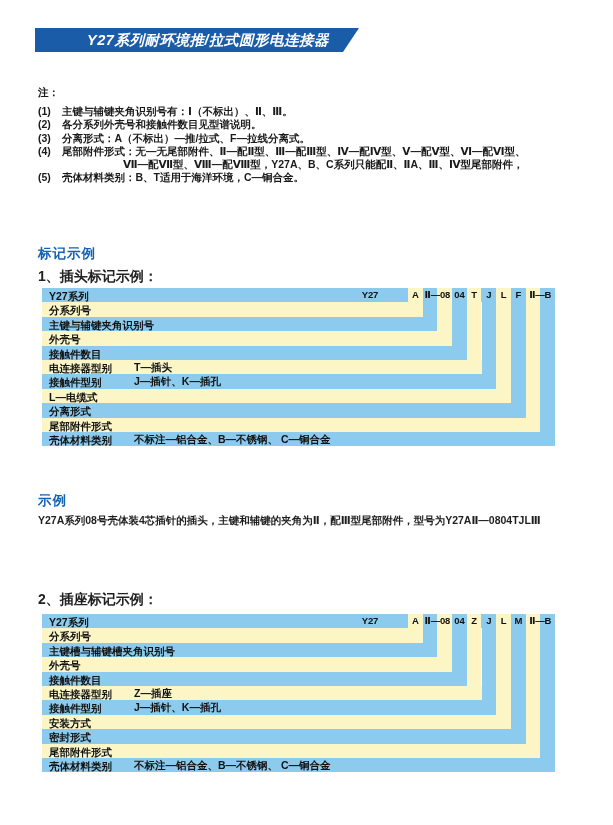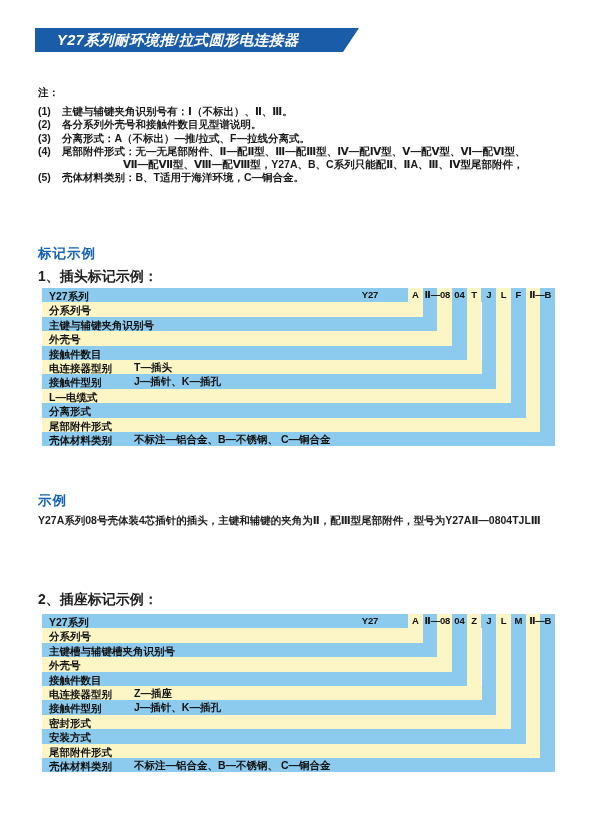--- a/index.html
+++ b/index.html
@@ -6,20 +6,21 @@
   .page{
     position:relative;width:613px;height:825px;margin:0 auto;background:#ffffff;
     font-family:"Liberation Sans","DejaVu Sans",sans-serif;color:#1a1a1a;overflow:hidden;
   }
   .banner{
     position:absolute;left:35px;top:28px;width:324px;height:24px;
     background:var(--banner-blue);color:var(--banner-text);
     font-size:14.5px;font-weight:bold;font-style:italic;line-height:24px;
     padding-left:22px;box-sizing:border-box;letter-spacing:.5px;
     clip-path:polygon(0 0,100% 0,calc(100% - 16px) 100%,0 100%);
+    text-align:center;
   }
   .notes{position:absolute;left:38px;top:86px;width:565px;font-size:10.5px;font-weight:bold;line-height:13.2px;}
   .notes .note-head{margin-bottom:6px;}
   .note-item{display:flex;}
   .note-item .num{flex:0 0 24px;}
   .note-item .body{flex:1;}
   .cont{padding-left:85px;}
   .sec-title{position:absolute;left:38px;font-size:13.5px;font-weight:bold;color:var(--heading-blue);letter-spacing:1px;font-family:Liberation Serif, serif;}
   .sub-head{position:absolute;left:38px;font-size:14px;font-weight:bold;color:#222222;}
   .example-text{position:absolute;left:38px;width:570px;font-size:10.5px;font-weight:bold;color:#1e1e1e;white-space:nowrap;}
@@ -121,22 +122,22 @@
 
   <div class="code-table" style="top:614px">
     <div class="rows">
       <div class="t-row" style="width:513px"><span class="t-label">Y27系列</span></div>
       <div class="t-row" style="width:380.7px"><span class="t-label">分系列号</span></div>
       <div class="t-row" style="width:395.4px"><span class="t-label">主键槽与辅键槽夹角识别号</span></div>
       <div class="t-row" style="width:410.1px"><span class="t-label">外壳号</span></div>
       <div class="t-row" style="width:424.8px"><span class="t-label">接触件数目</span></div>
       <div class="t-row" style="width:439.5px"><span class="t-label">电连接器型别</span><span class="t-value">Z—插座</span></div>
       <div class="t-row" style="width:454.2px"><span class="t-label">接触件型别</span><span class="t-value">J—插针、K—插孔</span></div>
+      <div class="t-row" style="width:468.9px"><span class="t-label">安装方式</span></div>
       <div class="t-row" style="width:483.6px"><span class="t-label">密封形式</span></div>
-      <div class="t-row" style="width:468.9px"><span class="t-label">安装方式</span></div>
       <div class="t-row" style="width:498.3px"><span class="t-label">尾部附件形式</span></div>
       <div class="t-row" style="width:513px"><span class="t-label">壳体材料类别</span><span class="t-value">不标注—铝合金、B—不锈钢、 C—铜合金</span></div>
     </div>
     <div class="code-row">
       <span class="code-prefix">Y27</span>
       <span style="left:366px;width:14.7px">A</span>
       <span style="left:380.7px;width:29.4px">Ⅱ—08</span>
       <span style="left:410.1px;width:14.7px">04</span>
       <span style="left:424.8px;width:14.7px">Z</span>
       <span style="left:439.5px;width:14.7px">J</span>

